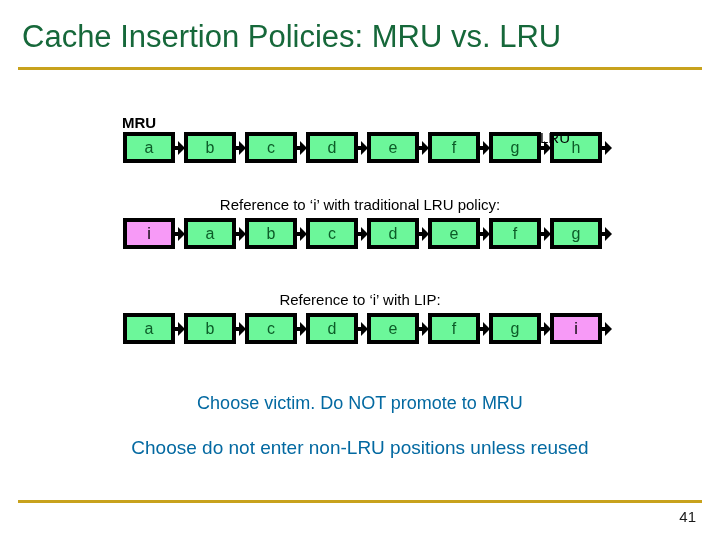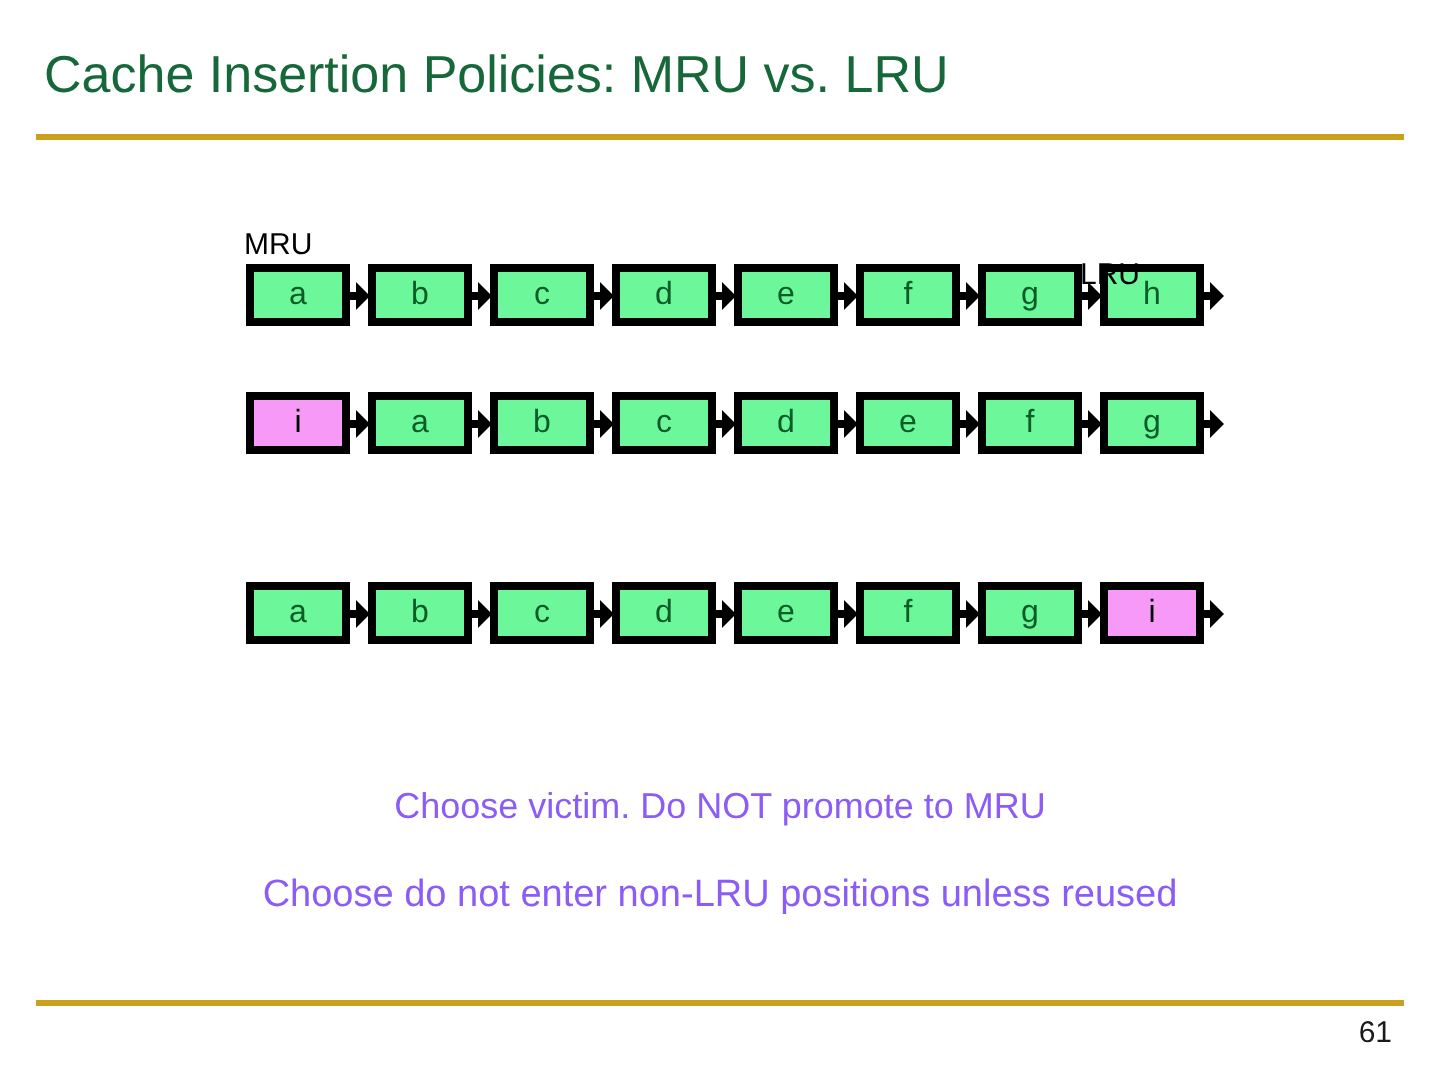--- a/index.html
+++ b/index.html
@@ -14,21 +14,21 @@
     overflow: hidden;
     position: relative;
   }
 
   
   #slide-title {
     position: absolute;
     left: 22px;
     top: 18px;
     width: 650px;
-    font-size: 26px;
+    font-size: 31px;
     line-height: 38px;
     color: #16683a;
     letter-spacing: 0px;
     z-index: 3;
   }
   #title-rule {
     position: absolute;
     left: 18px;
     top: 67px;
     width: 684px;
@@ -71,21 +71,21 @@
   .endpoint-labels {
     position: relative;
     height: 18px;
     font-size: 15px;
     color: #000000;
   }
   .endpoint-labels .lbl {
     position: absolute;
     top: 0;
   }
-  .lbl-mru { left: 122px; }
+  .lbl-mru { left: 122px; font-weight: bold; }
   .lbl-lru { left: 540px; margin-top: 15px; }
 
   .chain {
     display: flex;
     align-items: center;
     justify-content: flex-start;
     padding-left: 123px;
   }
   .cell {
     box-sizing: border-box;
@@ -138,21 +138,21 @@
   #row-1 { top: 114px; }
   #row-2 { top: 196px; }
   #row-3 { top: 291px; }
 
   
   .note {
     position: absolute;
     left: 0;
     width: 720px;
     text-align: center;
-    color: #8b5cf6;
+    color: #0369a1;
     white-space: nowrap;
   }
   #note-1 {
     top: 393px;
     font-size: 18px;
   }
   #note-2 {
     top: 437px;
     font-size: 19px;
   }
@@ -182,20 +182,21 @@
     <div class="cell green">f</div>
     <div class="arrow"></div>
     <div class="cell green">g</div>
     <div class="arrow"></div>
     <div class="cell green">h</div>
     <div class="arrow"></div>
   </div>
 </div>
 
 <div class="row-wrap" id="row-2">
+  <div class="row-caption">Reference to ‘i’ with traditional LRU policy:</div>
   <div class="chain">
     <div class="cell pink">i</div>
     <div class="arrow"></div>
     <div class="cell green">a</div>
     <div class="arrow"></div>
     <div class="cell green">b</div>
     <div class="arrow"></div>
     <div class="cell green">c</div>
     <div class="arrow"></div>
     <div class="cell green">d</div>
@@ -203,20 +204,21 @@
     <div class="cell green">e</div>
     <div class="arrow"></div>
     <div class="cell green">f</div>
     <div class="arrow"></div>
     <div class="cell green">g</div>
     <div class="arrow"></div>
   </div>
 </div>
 
 <div class="row-wrap" id="row-3">
+  <div class="row-caption">Reference to ‘i’ with LIP:</div>
   <div class="chain">
     <div class="cell green">a</div>
     <div class="arrow"></div>
     <div class="cell green">b</div>
     <div class="arrow"></div>
     <div class="cell green">c</div>
     <div class="arrow"></div>
     <div class="cell green">d</div>
     <div class="arrow"></div>
     <div class="cell green">e</div>
@@ -227,13 +229,13 @@
     <div class="arrow"></div>
     <div class="cell pink">i</div>
     <div class="arrow"></div>
   </div>
 </div>
 
 <div class="note" id="note-1">Choose victim. Do NOT promote to MRU</div>
 <div class="note" id="note-2">Choose do not enter non-LRU positions unless reused</div>
 
 <div id="footer-rule"></div>
-<div id="page-number">61</div>
+<div id="page-number">41</div>
 
 </body></html>

